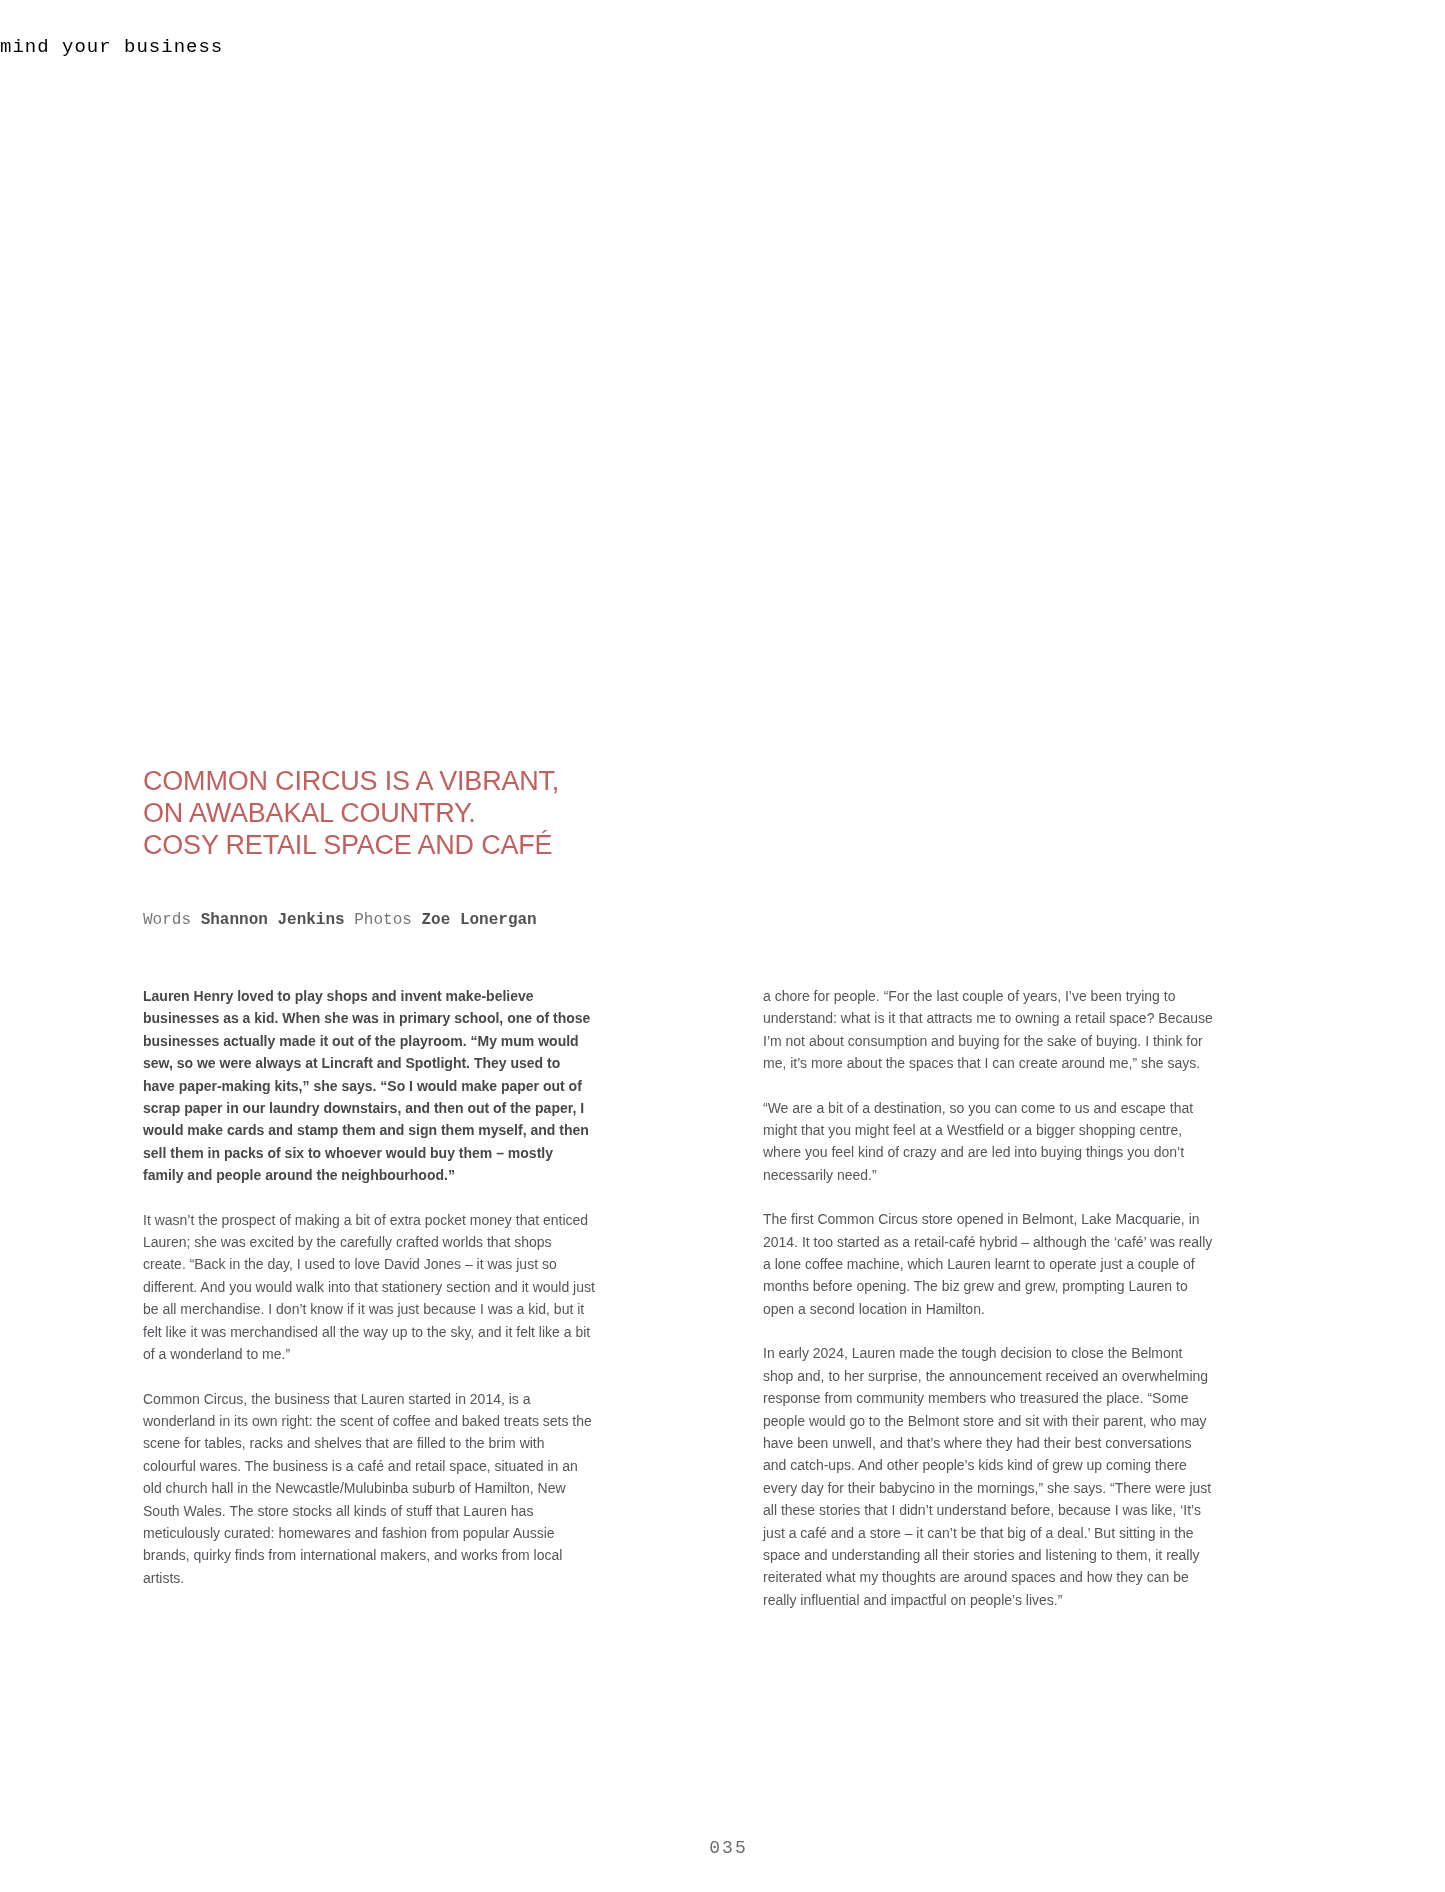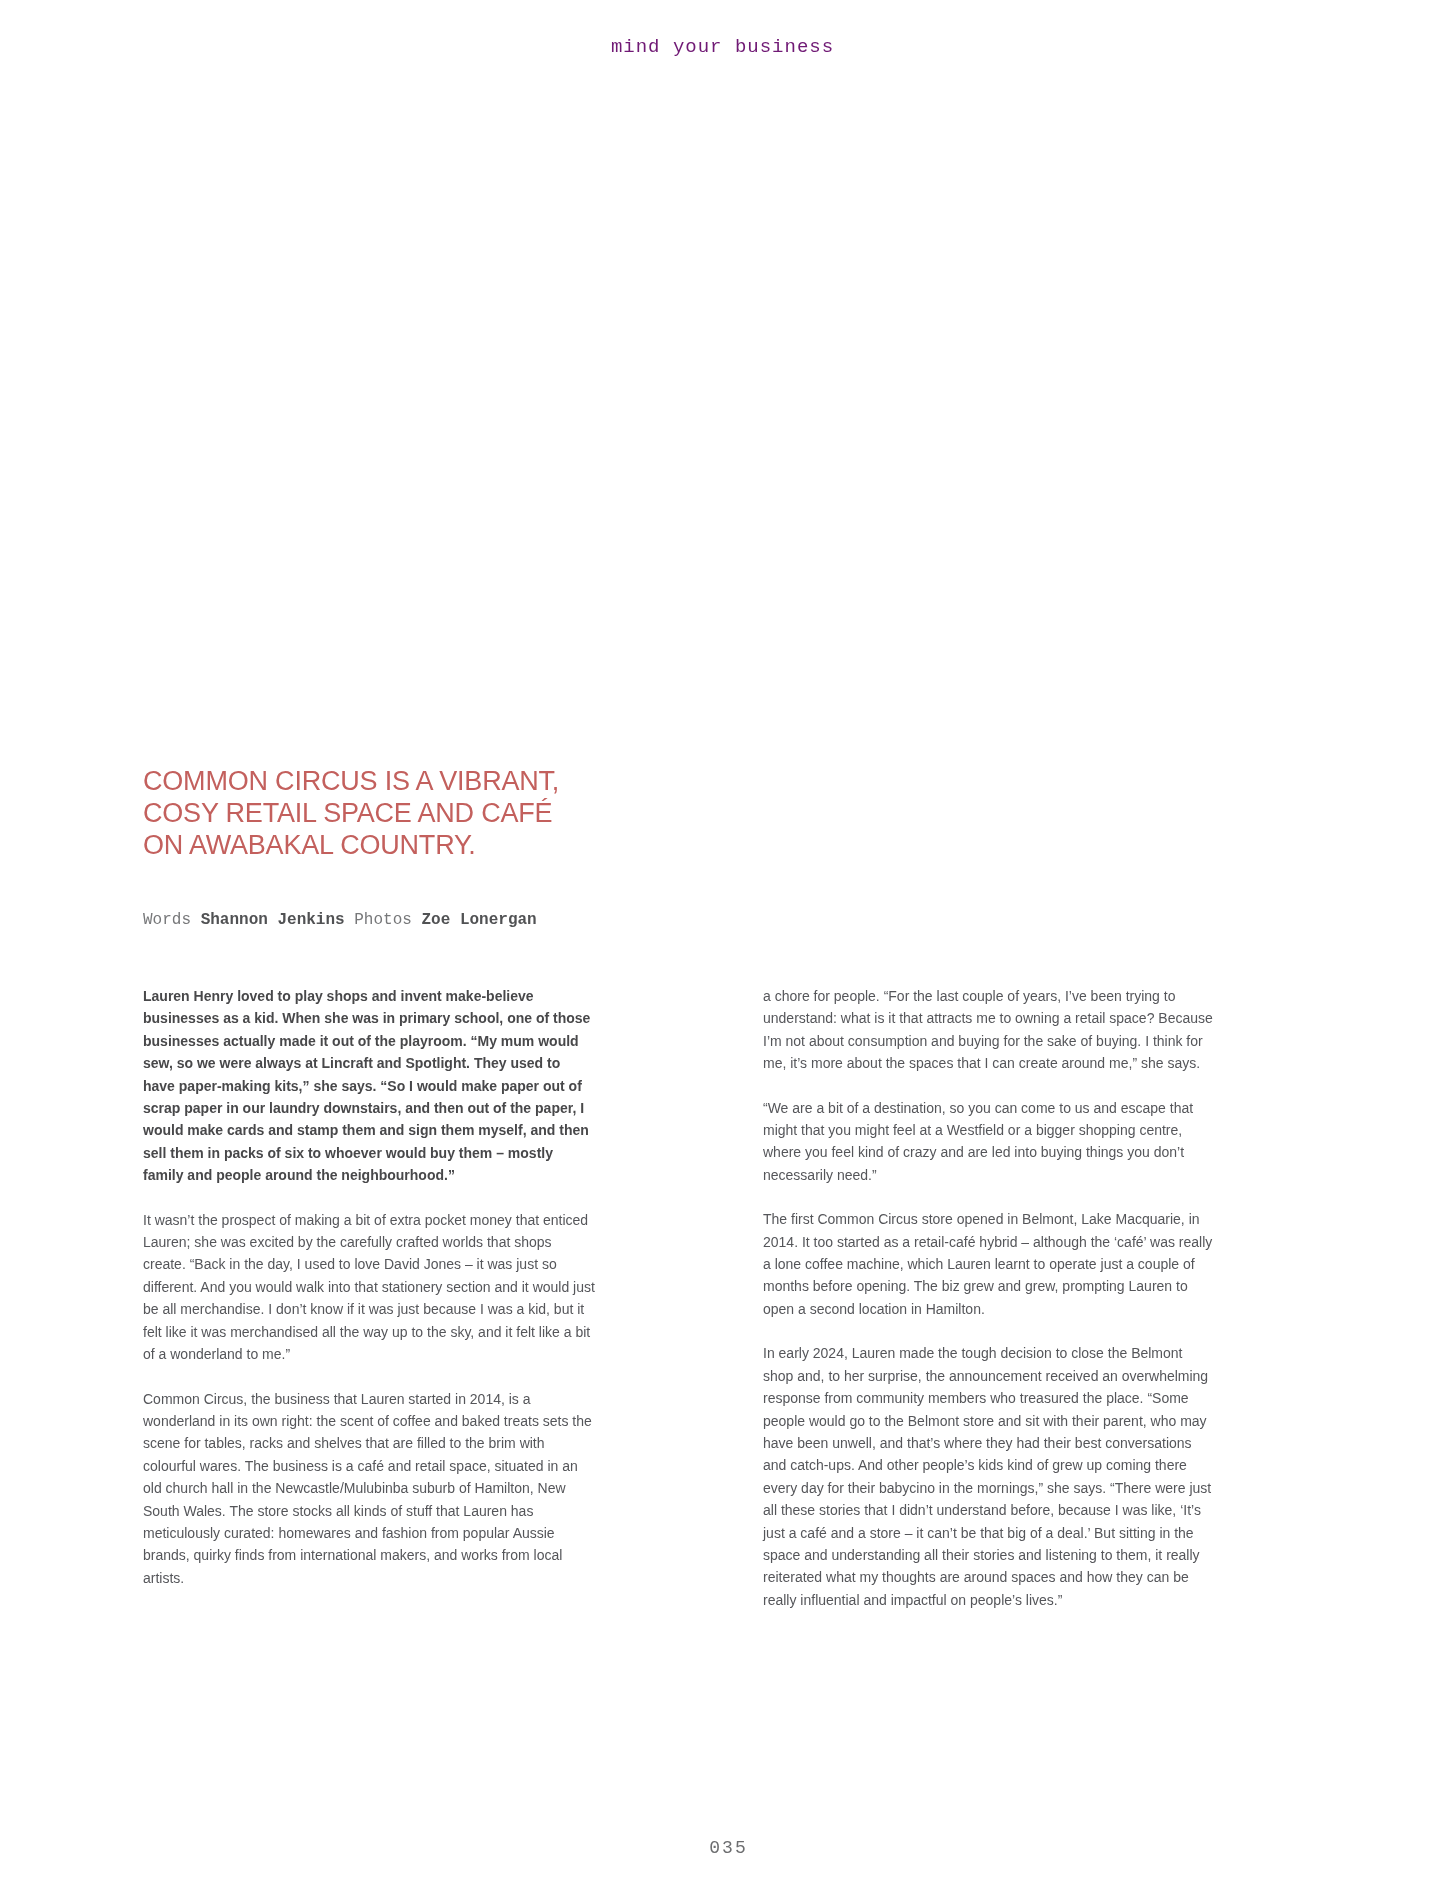--- a/index.html
+++ b/index.html
@@ -10,25 +10,24 @@
     height: 1892px;
     background: #ffffff;
     font-family: "Liberation Sans", sans-serif;
     overflow: hidden;
   }
   .running-header {
     position: absolute;
     top: 36px;
     left: 0;
     width: 100%;
-    text-align: center;
     font-family: "Liberation Mono", monospace;
     font-size: 19px;
     letter-spacing: 1px;
-    color: #701a75;
+    color: #000000;
   }
   .article-title {
     position: absolute;
     left: 143px;
     top: 676px;
     margin: 0;
     font-size: 46px;
     font-weight: 400;
     letter-spacing: -0.5px;
     color: #3d3d3b;
@@ -87,22 +86,22 @@
 </head>
 <body>
 
 <div class="page">
 
   <div class="running-header">mind your business</div>
 
 
   <div class="standfirst">
     <div>COMMON CIRCUS IS A VIBRANT,</div>
+    <div>ON AWABAKAL COUNTRY.</div>
     <div>COSY RETAIL SPACE AND CAFÉ</div>
-    <div>ON AWABAKAL COUNTRY.</div>
   </div>
 
   <div class="byline">
     <span class="credit-label">Words</span>
     <span class="credit-name">Shannon Jenkins</span>
     <span class="credit-label">Photos</span>
     <span class="credit-name">Zoe Lonergan</span>
   </div>
 
   <div class="col col-left">

